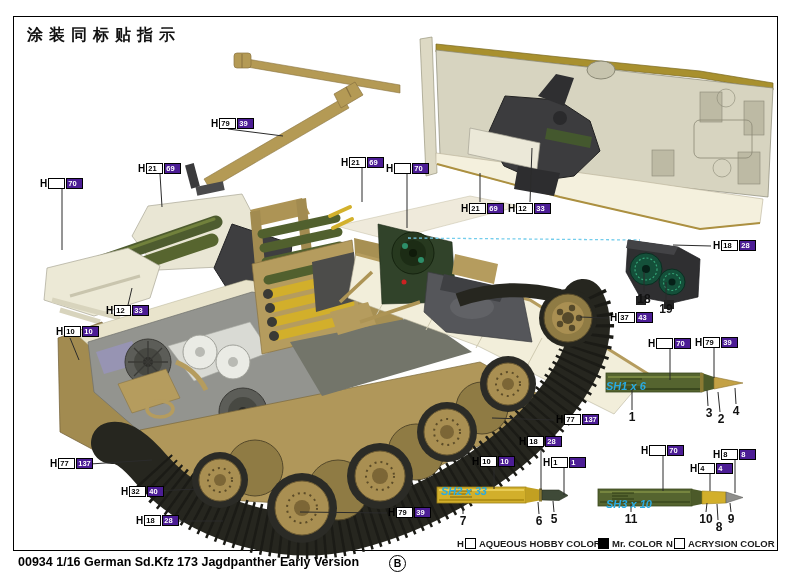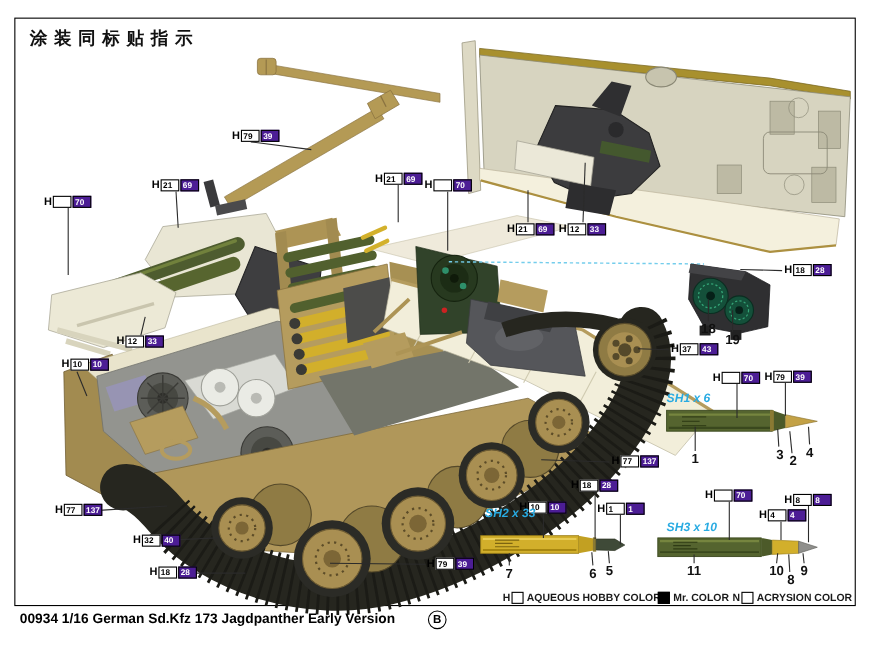--- a/index.html
+++ b/index.html
@@ -22,21 +22,21 @@
   .lg-box{display:inline-block;width:9px;height:9px;border:1px solid #000;background:#fff;margin:0 3px 0 1px;}
   .lg-box.black{background:#000;}
   .callout{position:absolute;display:flex;align-items:center;white-space:nowrap;z-index:5;}
   .co-h{font-weight:bold;font-size:10px;line-height:10px;margin-right:1px;color:#000;}
   .co-box{display:inline-block;min-width:13px;height:9px;font-weight:bold;font-size:7.5px;
           line-height:9px;padding:0 1px;box-sizing:content-box;}
   .co-aq{background:#fff;border:1px solid #000;color:#000;}
   .co-mr{background:#4c1d95;border:1px solid #000;color:#fff;margin-left:1px;}
   .pnum{position:absolute;transform:translate(-50%,-50%);font-weight:bold;font-size:12px;color:#111;z-index:5;}
   .shname{position:absolute;font-style:italic;font-weight:bold;font-size:11px;
-          color:var(--callout_cyan,#29abe2);z-index:5;}
+          color:var(--callout_cyan,#29abe2);z-index:5;margin-top:24px;}
 </style>
 </head>
 <body>
 
 <div class="page">
 
   <div class="frame"></div>
 
   <svg id="art" width="791" height="588" viewBox="0 0 791 588">
 

